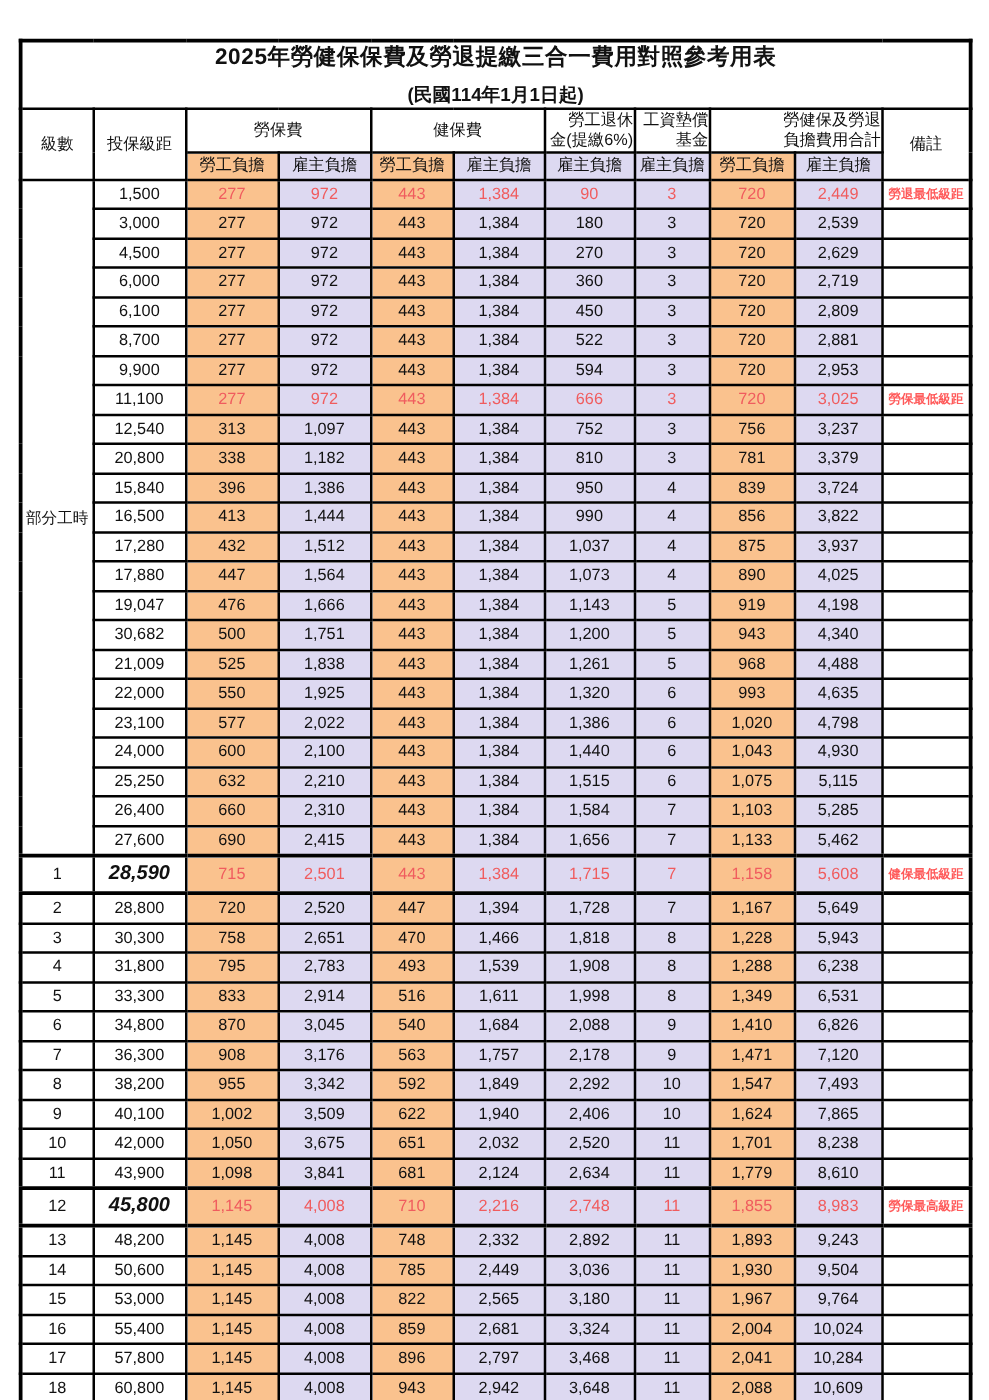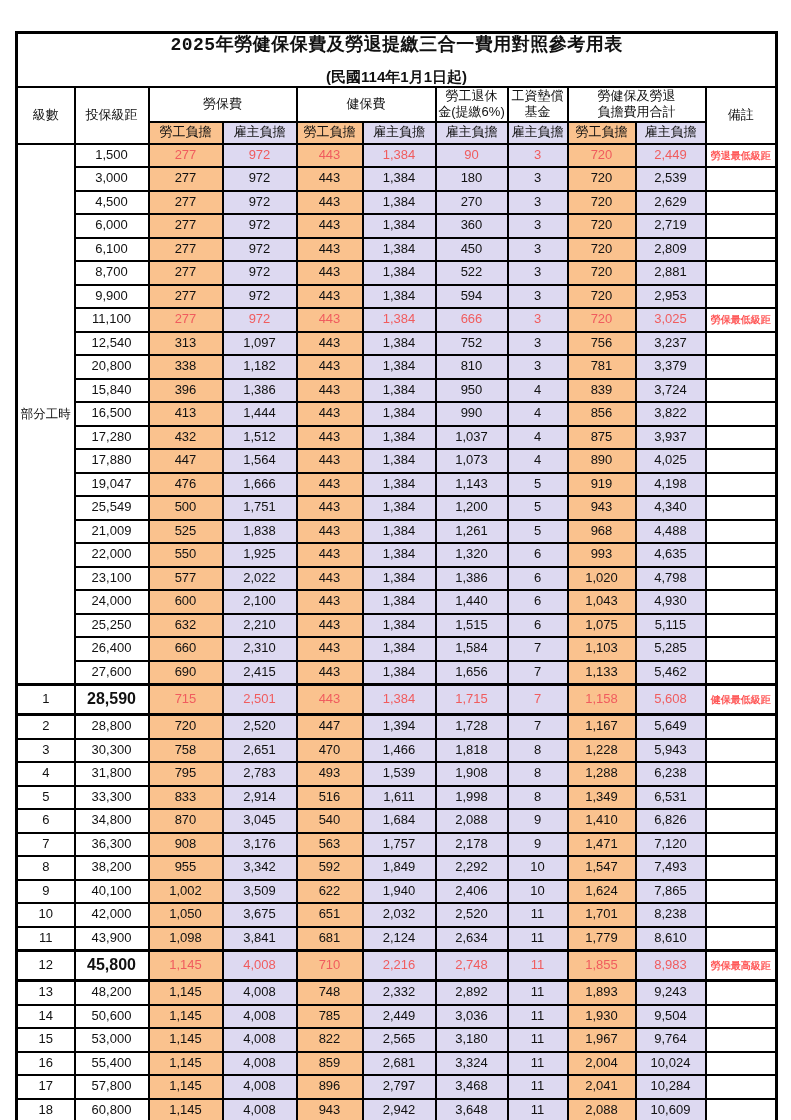--- a/index.html
+++ b/index.html
@@ -13,33 +13,33 @@
     border-collapse:collapse;table-layout:fixed;width:760px;
     border:3px solid #000;
   }
   td,th{
     border:2px solid #000;
     text-align:center;vertical-align:middle;
     padding:0;overflow:hidden;white-space:nowrap;
     font-size:13px;line-height:1.15;
   }
   .title-cell{height:52px;border-bottom:2px solid #000;}
-  .title-line1{font-size:18px;font-weight:bold;letter-spacing:.5px;font-family:Liberation Mono, monospace;}
+  .title-line1{font-size:18px;font-weight:bold;letter-spacing:.5px;}
   .title-line2{font-size:15px;font-weight:bold;margin-top:13px;}
   .ghdr{height:34px;font-size:13px;font-weight:normal;}
-  .ghdr .two{line-height:1.25;}
+  .ghdr .two{line-height:1.25;text-align:right;}
   .subhdr{height:22px;font-size:12.5px;}
   .bg-emp{background:#fac28e;}
   .bg-er{background:#ddd9f1;}
   tbody td{height:21.5px;}
   tr.major td{height:27px;border-top:3px solid #000;border-bottom:3px solid #000;}
   tr.red td{color:#f05c5e;}
   tr.red td.bracket, tr.red td.level-cell{color:#111;}
   td.bracket{font-size:13px;color:#111;margin-left:40px;}
-  tr.major td.bracket{font-size:16px;font-weight:bold;}
+  tr.major td.bracket{font-size:16px;font-weight:bold;font-style:italic;}
   td.level-cell{font-size:13px;color:#111;}
   td.part-time{font-size:12.5px;}
   td.note-cell{font-size:10px;color:#ff5a5a;font-weight:bold;letter-spacing:0;}
   tr.red td.note-cell{color:#ff5a5a;}
 </style>
 </head>
 <body>
 
 <div class="sheet">
   <table>
@@ -275,21 +275,21 @@
           <td class="bg-er">1,666</td>
           <td class="bg-emp">443</td>
           <td class="bg-er">1,384</td>
           <td class="bg-er">1,143</td>
           <td class="bg-er">5</td>
           <td class="bg-emp">919</td>
           <td class="bg-er">4,198</td>
           <td class="note-cell"></td>
         </tr>
         <tr>
-          <td class="bracket">25,549</td>
+          <td class="bracket">30,682</td>
           <td class="bg-emp">500</td>
           <td class="bg-er">1,751</td>
           <td class="bg-emp">443</td>
           <td class="bg-er">1,384</td>
           <td class="bg-er">1,200</td>
           <td class="bg-er">5</td>
           <td class="bg-emp">943</td>
           <td class="bg-er">4,340</td>
           <td class="note-cell"></td>
         </tr>

